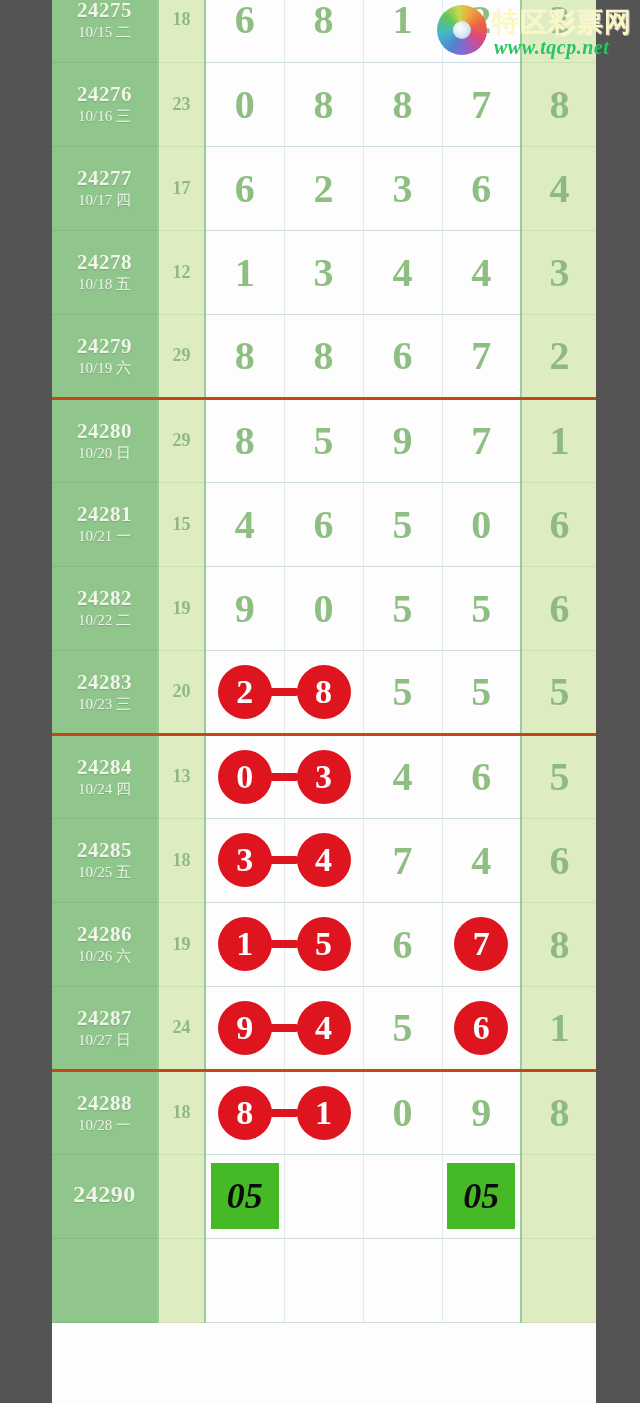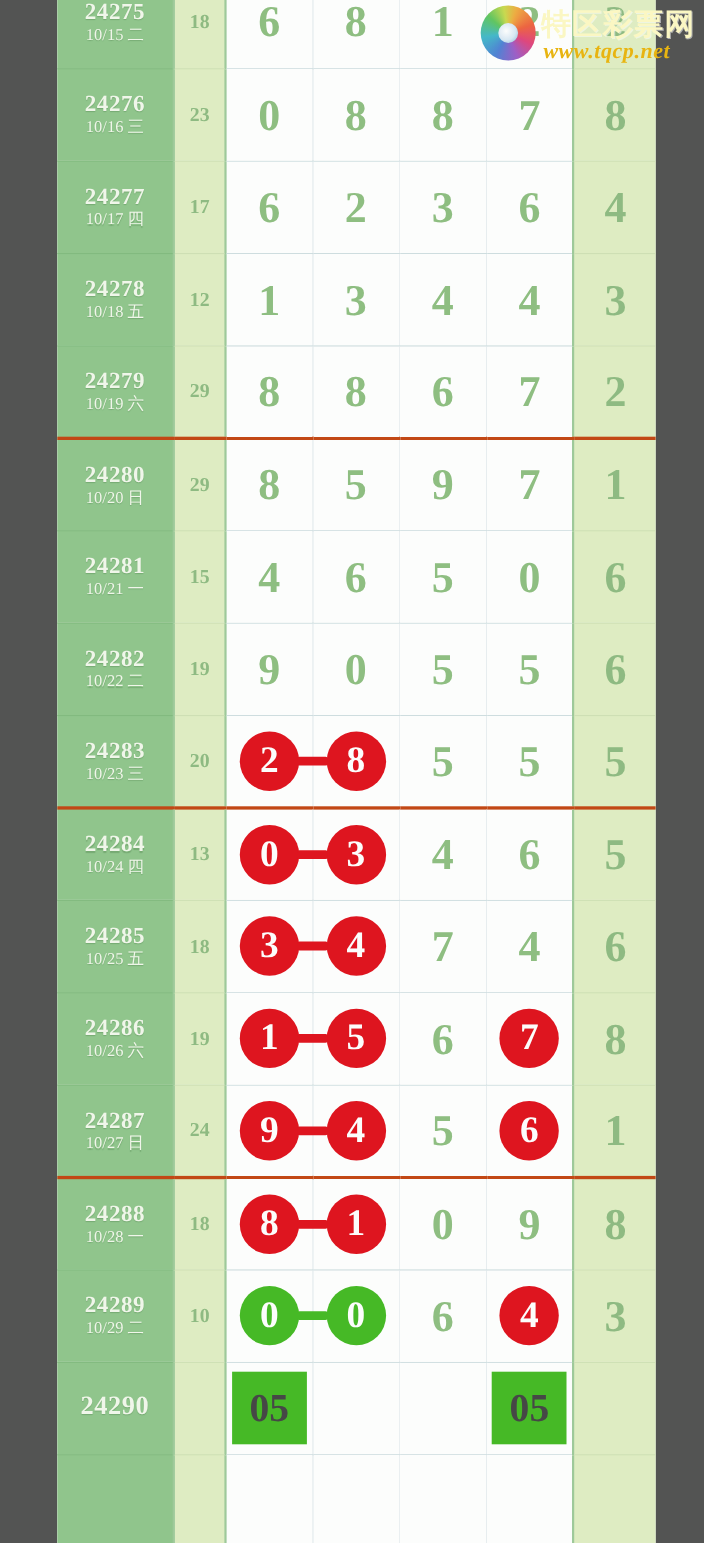--- a/index.html
+++ b/index.html
@@ -146,25 +146,26 @@
   td.ball .dash-right.green { background: #40b81e; }
 
   
   .square {
     display: inline-flex;
     align-items: center;
     justify-content: center;
     width: 68px;
     height: 66px;
     background: #40b81e;
-    color: #404040;
+    color: #000000;
     font-size: 36px;
     font-weight: 700;
     line-height: 1;
     box-shadow: 0 0 0 3px rgba(255,255,255,.9);
+    font-style: italic;
   }
 
   
   tr.forecast td.issue .num { font-size: 24px; }
 
   
   tr.blank td.issue,
   tr.blank td.sum,
   tr.blank td.extra { }
 
@@ -208,21 +209,21 @@
     font-family: "DejaVu Sans", "Liberation Sans", sans-serif;
     text-shadow: 1px 1px 0 rgba(255,255,255,.55);
     white-space: nowrap;
   }
   #watermark .wm-url {
     position: absolute;
     left: 57px; top: 34px;
     font-size: 20px;
     font-weight: 700;
     font-style: italic;
-    color: #eab308;
+    color: #22c55e;
     letter-spacing: .5px;
     font-family: "Liberation Serif", "DejaVu Serif", serif;
     white-space: nowrap;
   }
 
   
   #tint {
     position: absolute;
     inset: 0;
     pointer-events: none;
@@ -408,32 +409,20 @@
               <span class="num">24288</span>
               <span class="date">10/28 一</span>
             </td>
             <td class="sum">18</td>
             <td class="ball first"><span class="marker red">8</span><span class="dash-right red"></span></td>
             <td class="ball"><span class="marker red">1</span></td>
             <td class="ball"><span>0</span></td>
             <td class="ball last-of-group"><span>9</span></td>
             <td class="extra">8</td>
           </tr>
-          <tr>
-            <td class="issue">
-              <span class="num">24289</span>
-              <span class="date">10/29 二</span>
-            </td>
-            <td class="sum">10</td>
-            <td class="ball first"><span class="marker green">0</span><span class="dash-right green"></span></td>
-            <td class="ball"><span class="marker green">0</span></td>
-            <td class="ball"><span>6</span></td>
-            <td class="ball last-of-group"><span class="marker red">4</span></td>
-            <td class="extra">3</td>
-          </tr>
           <tr class="forecast">
             <td class="issue">
               <span class="num">24290</span>
               <span class="date"></span>
             </td>
             <td class="sum"></td>
             <td class="ball first"><span class="square">05</span></td>
             <td class="ball"><span></span></td>
             <td class="ball"><span></span></td>
             <td class="ball last-of-group"><span class="square">05</span></td>

